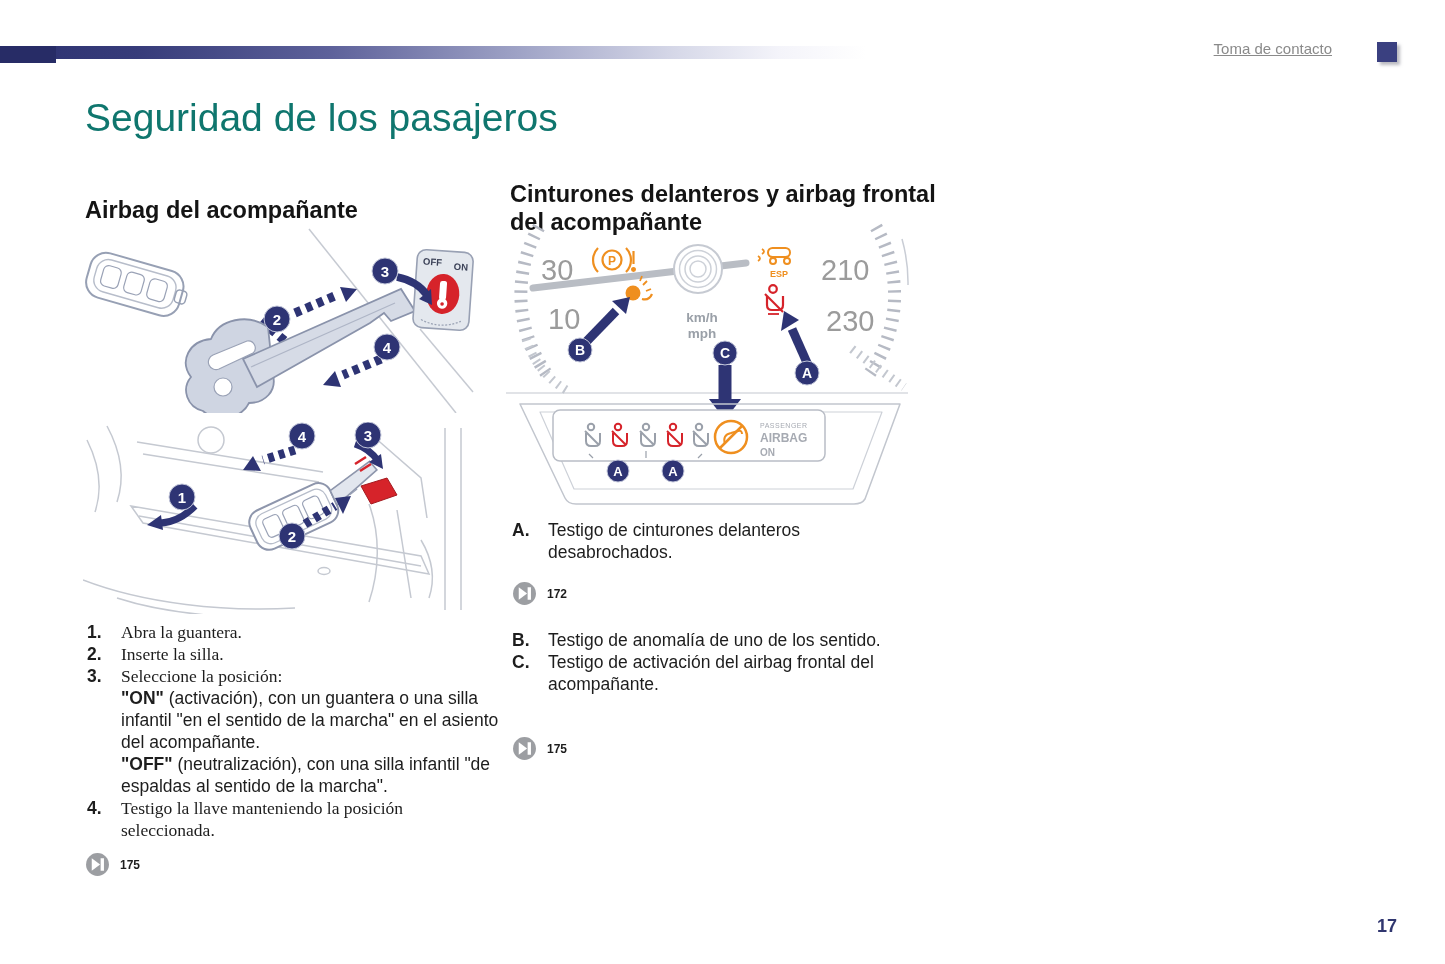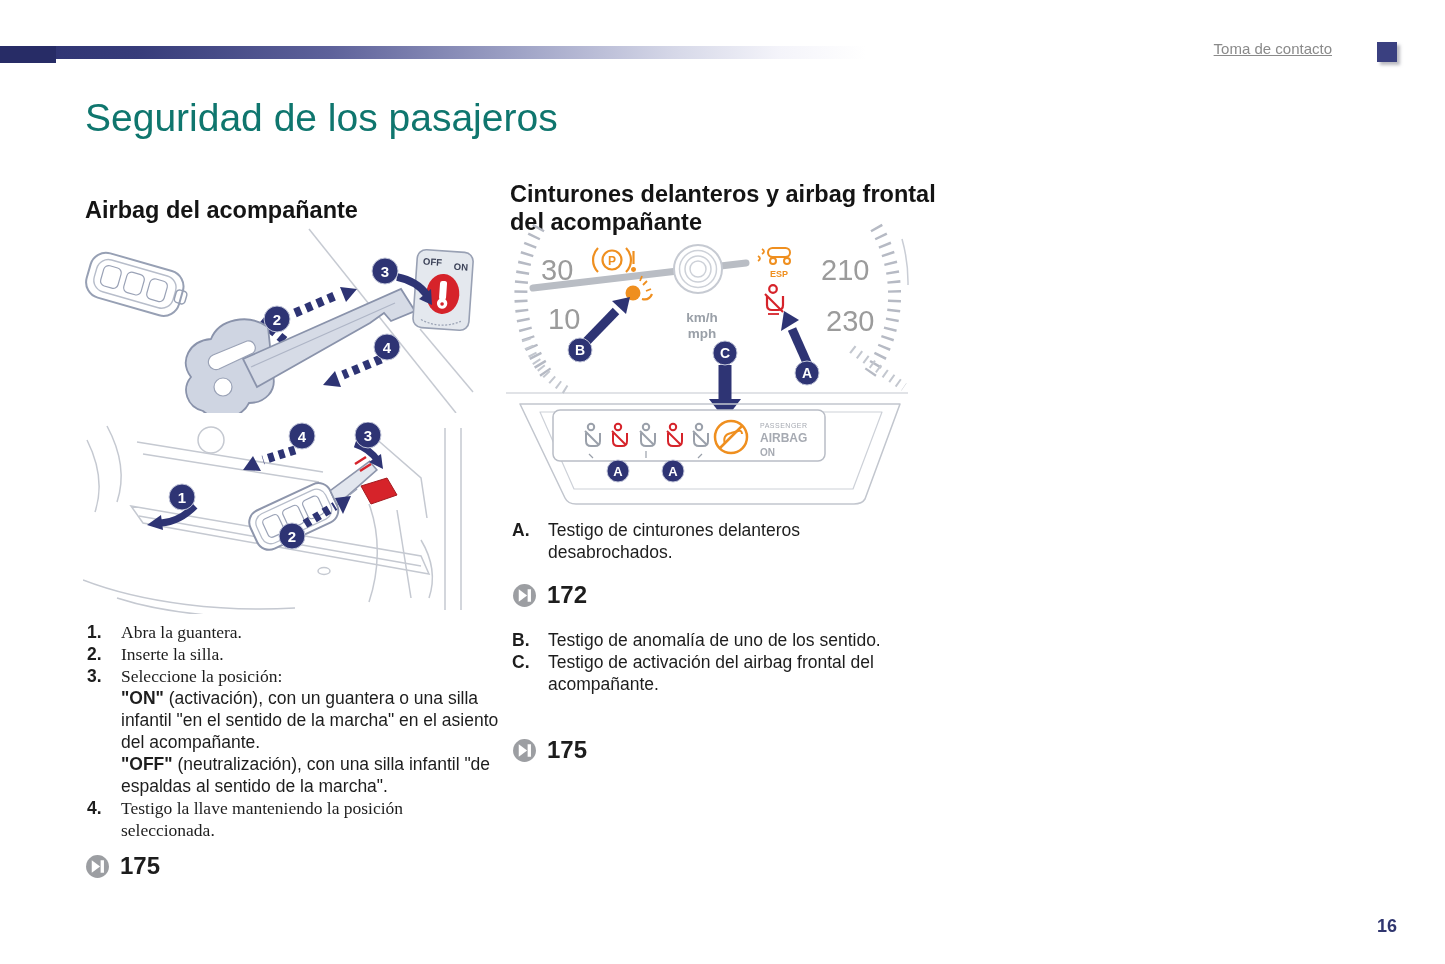--- a/index.html
+++ b/index.html
@@ -18,21 +18,21 @@
   
   .steps{position:absolute;left:87px;top:621px;font-size:17.5px;line-height:22px;}
   .srow{display:flex;}
   .snum{width:34px;flex:none;font-weight:700;}
   .stxt{width:380px;font-family:Liberation Serif, serif;}
   .sub{margin-left:34px;width:380px;}
   .b{font-weight:700;}
   .item{position:absolute;display:flex;font-size:17.5px;line-height:22px;}
   .inum{width:36px;flex:none;font-weight:700;}
   .itxt{width:362px;}
-  .ref{position:absolute;display:flex;align-items:center;gap:10px;font-size:24px;font-weight:700;}
+  .ref{position:absolute;display:flex;align-items:center;gap:10px;font-size:12px;font-weight:700;}
   .ref svg{display:block;}
   .page-number{position:absolute;left:1377px;top:916px;font-size:18px;font-weight:700;color:#30366f;}
   
   .bdg{fill:#2e3474;stroke:#c3c7da;stroke-width:1;}
   .bdgt{fill:#ffffff;font-weight:700;text-anchor:middle;font-family:"Liberation Sans",sans-serif;}
   .navy{fill:#2e3474;}
   .dialnum{fill:#9b9b9b;font-size:29px;font-family:"Liberation Sans",sans-serif;}
   .unit{fill:#9aa0a8;font-size:13.5px;font-weight:600;text-anchor:middle;font-family:"Liberation Sans",sans-serif;}
   .paneltxt{fill:#a6aab2;font-family:"Liberation Sans",sans-serif;}
   .swt{fill:#3c4258;font-weight:700;font-family:"Liberation Sans",sans-serif;}
@@ -355,15 +355,15 @@
 
   <div class="ref" style="left:512px;top:736px;">
     <svg width="25" height="25" viewBox="0 0 24 24">
       <circle cx="12" cy="12" r="11" fill="#9c9ea2"></circle>
       <polygon points="6.5,6 6.5,18 14.5,12" fill="#ffffff"></polygon>
       <rect x="15" y="6" width="3.2" height="12" fill="#ffffff"></rect>
     </svg>
     <span>175</span>
   </div>
 
-  <div class="page-number">16</div>
+  <div class="page-number">17</div>
 
 </div>
 
 </body></html>

